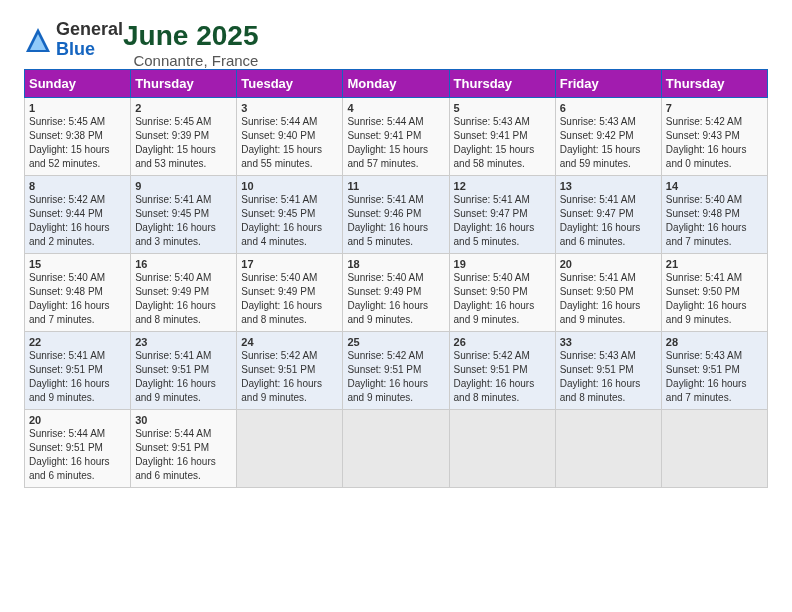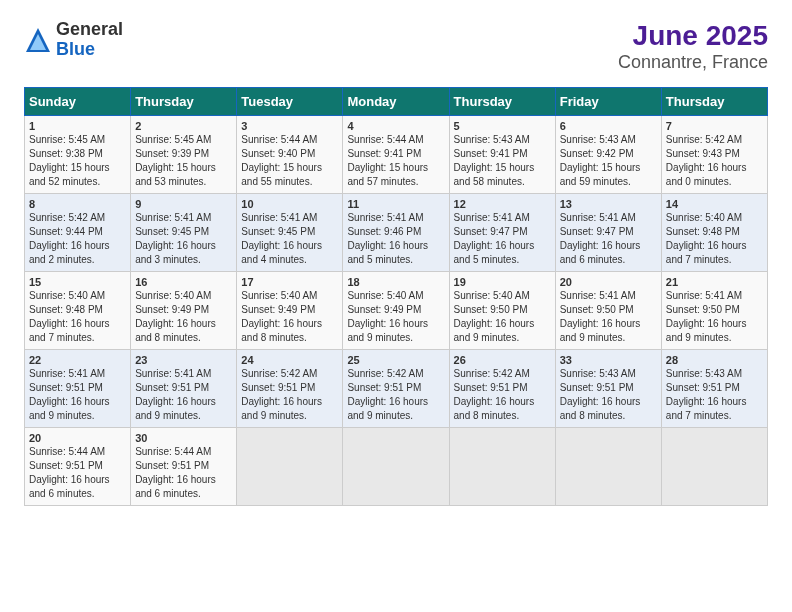--- a/index.html
+++ b/index.html
@@ -11,23 +11,21 @@
       overflow: hidden;
     }
     .page {
       width: 792px;
       height: 612px;
       padding: 20px 24px 16px 24px;
       background: #fff;
     }
     .header {
       display: flex;
-      justify-content: space-between;
       align-items: flex-start;
-      margin-bottom: 14px;
     }
     .logo {
       display: flex;
       align-items: center;
     }
     .logo-text {
       display: flex;
       flex-direction: column;
       line-height: 1.1;
     }
@@ -45,33 +43,33 @@
       width: 28px;
       height: 28px;
       margin-right: 4px;
     }
     .title-section {
       text-align: right;
     }
     .main-title {
       font-size: 28px;
       font-weight: bold;
-      color: #4c1d95;
+      color: #14532d;
     }
     .subtitle {
-      font-size: 18px;
+      font-size: 15px;
       color: #555;
     }
     table {
       width: 100%;
       border-collapse: collapse;
       table-layout: fixed;
     }
     thead tr {
-      background: #0f766e;
+      background: #a21caf;
       color: #fff;
     }
     thead th {
       padding: 6px 4px;
       font-size: 13px;
       font-weight: bold;
       text-align: left;
       border: 1px solid #1565c0;
     }
     tbody tr {

